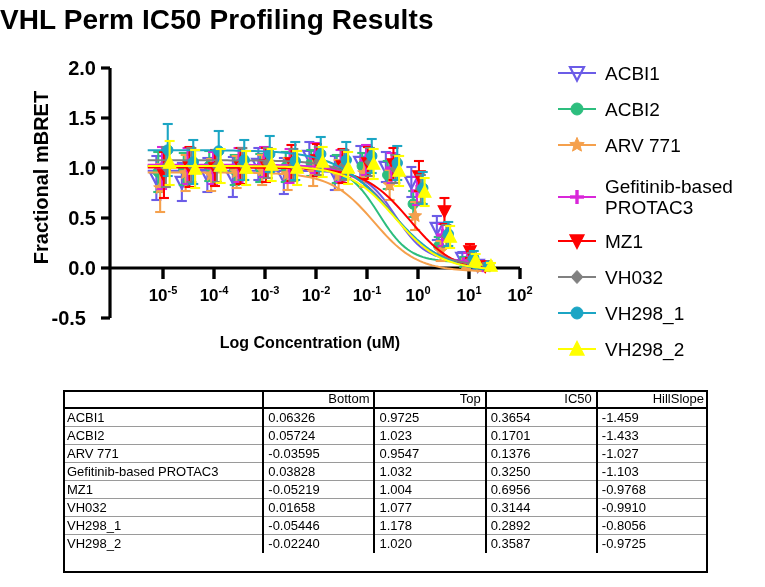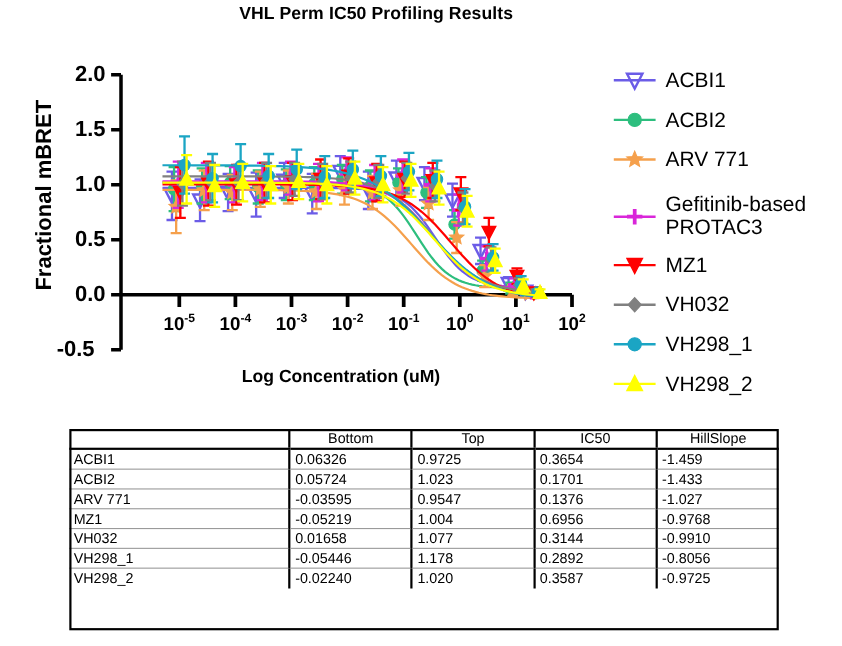--- a/index.html
+++ b/index.html
@@ -9,22 +9,22 @@
     font-family:"Liberation Sans", sans-serif;
     color:#000;
     overflow:hidden;
     position:relative;
   }
   #page{position:relative;width:765px;height:587px;}
 
   
   .chart-title{
     position:absolute;left:0;top:4px;width:620px;
-    text-align:center;
-    font-size:16px;font-weight:bold;letter-spacing:0.1px;padding-left:32px;
+    text-align:left;
+    font-size:28px;font-weight:bold;letter-spacing:0.1px;
   }
 
   
   #plot-wrap{position:absolute;left:0;top:48px;width:560px;height:325px;}
   #plot-svg{display:block;}
 
   .axis-title-y{
     position:absolute;
     left:-84px;top:118px;
     width:250px;
@@ -83,21 +83,21 @@
     font-size:13px;
   }
   #results-table td,#results-table th{
     padding:1px 4px;
     font-weight:normal;
     text-align:left;
     height:18px;
     box-sizing:border-box;
   }
   #results-table thead th{
-    text-align:center;
+    text-align:right;
     border-bottom:2px solid #000;
     margin-top:47px;
   }
   #results-table thead th.corner{border-bottom:2px solid #000;}
   #results-table tbody td{
     border-bottom:1px solid #9a9a9a;
   }
   #results-table tbody tr:last-child td{border-bottom:none;}
   .col-name{width:200px;}
   .col-val{width:111px;}
@@ -1220,20 +1220,27 @@
           <td class="col-val sep">-1.433</td>
         </tr>
         <tr>
           <td class="col-name">ARV 771</td>
           <td class="col-val sep">-0.03595</td>
           <td class="col-val sep">0.9547</td>
           <td class="col-val sep">0.1376</td>
           <td class="col-val sep">-1.027</td>
         </tr>
         <tr>
+          <td class="col-name">Gefitinib-based PROTAC3</td>
+          <td class="col-val sep">0.03828</td>
+          <td class="col-val sep">1.032</td>
+          <td class="col-val sep">0.3250</td>
+          <td class="col-val sep">-1.103</td>
+        </tr>
+        <tr>
           <td class="col-name">MZ1</td>
           <td class="col-val sep">-0.05219</td>
           <td class="col-val sep">1.004</td>
           <td class="col-val sep">0.6956</td>
           <td class="col-val sep">-0.9768</td>
         </tr>
         <tr>
           <td class="col-name">VH032</td>
           <td class="col-val sep">0.01658</td>
           <td class="col-val sep">1.077</td>

